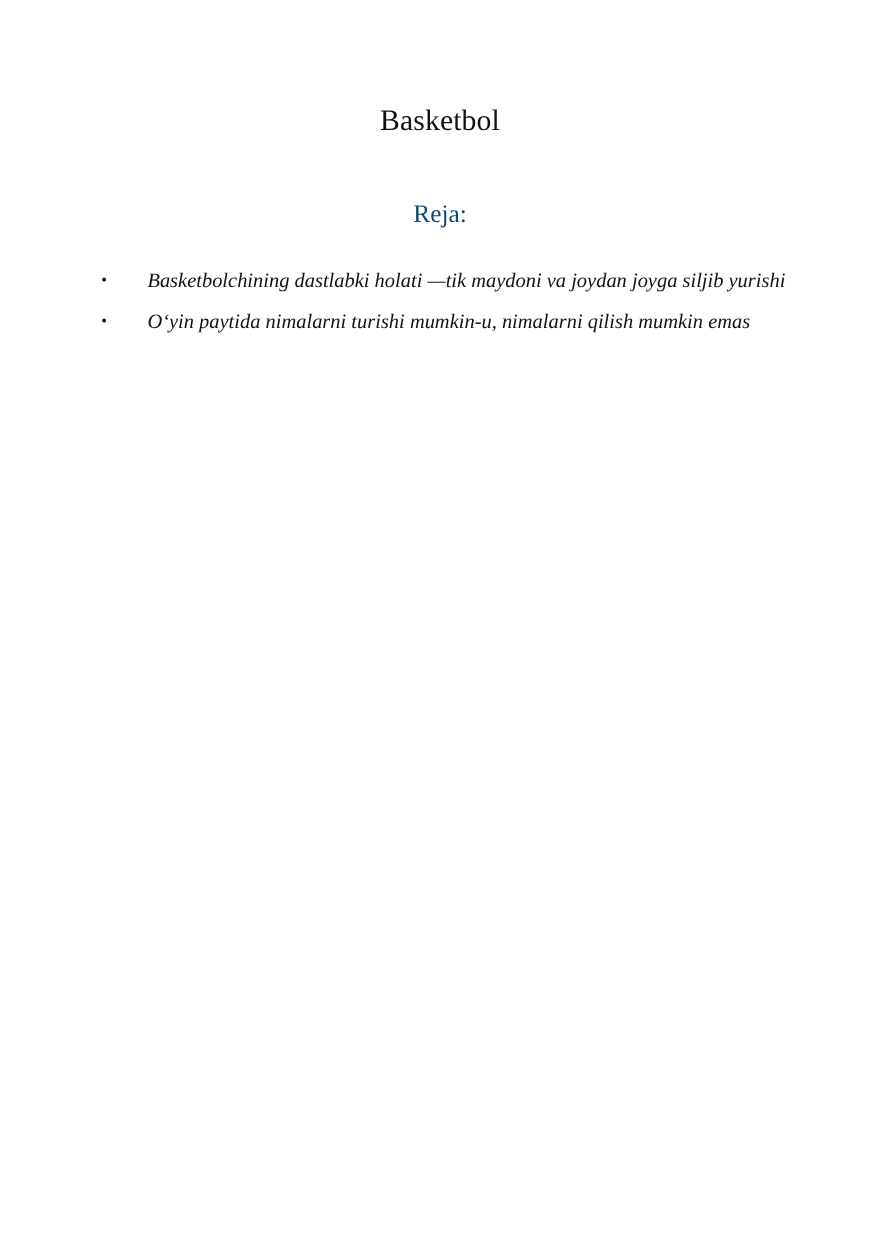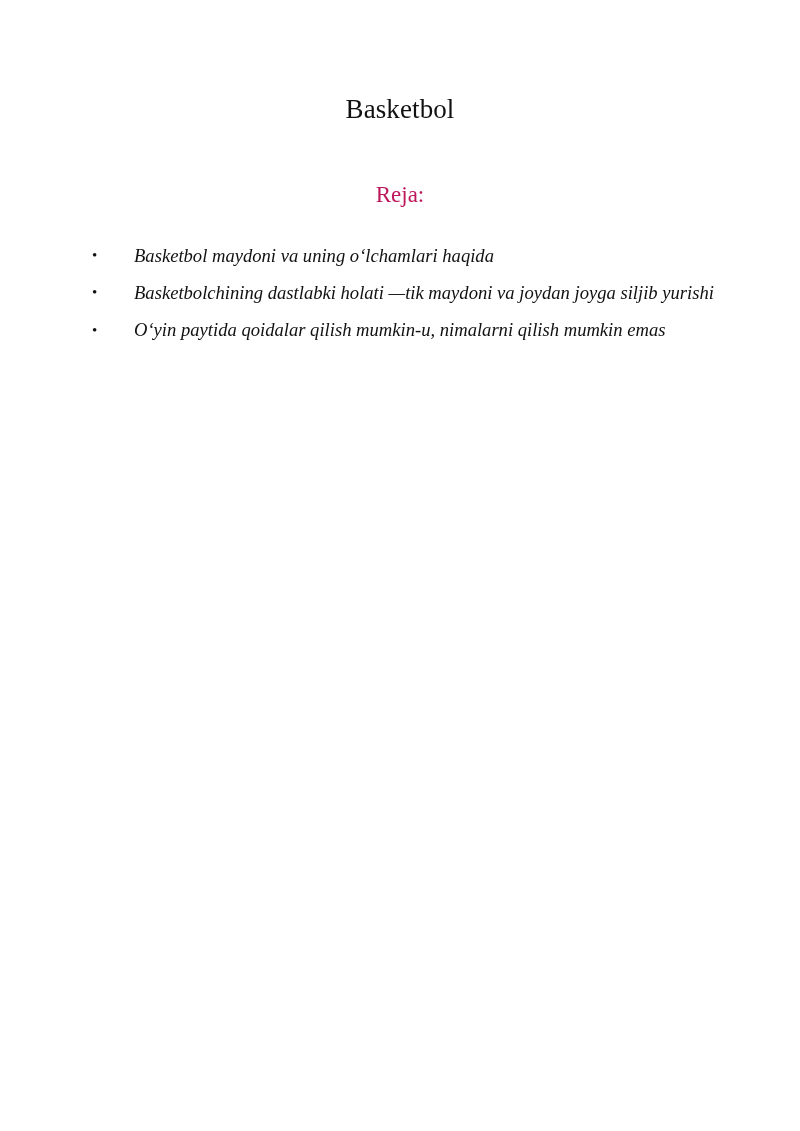--- a/index.html
+++ b/index.html
@@ -37,21 +37,21 @@
   
   .doc-subtitle {
     position: absolute;
     left: 0;
     right: 0;
     top: 163px;
     text-align: center;
     font-size: 23px;
     font-weight: 400;
     line-height: 1.15;
-    color: #be185d;
+    color: #0c4a6e;
   }
 
   
   .plan-list {
     position: absolute;
     left: 113px;
     top: 237px;
     width: 615px;
     font-style: italic;
     font-size: 18.6px;
@@ -87,28 +87,25 @@
 <body>
 
 <div class="page">
 
   <h1 class="doc-title">Basketbol</h1>
 
   <h2 class="doc-subtitle">Reja:</h2>
 
   <div class="plan-list">
 
-    <p class="plan-item">
-      <span class="bullet-glyph">•</span><span class="plan-item-text">Basketbol maydoni va uning oʻlchamlari haqida</span>
-    </p>
 
 
     <p class="plan-item">
       <span class="bullet-glyph">•</span><span class="plan-item-text">Basketbolchining dastlabki holati —tik maydoni va joydan joyga siljib yurishi</span>
     </p>
 
     <p class="plan-item">
-      <span class="bullet-glyph">•</span><span class="plan-item-text">Oʻyin paytida qoidalar qilish mumkin-u, nimalarni qilish mumkin emas</span>
+      <span class="bullet-glyph">•</span><span class="plan-item-text">Oʻyin paytida nimalarni turishi mumkin-u, nimalarni qilish mumkin emas</span>
     </p>
 
   </div>
 
 </div>
 
 </body></html>

